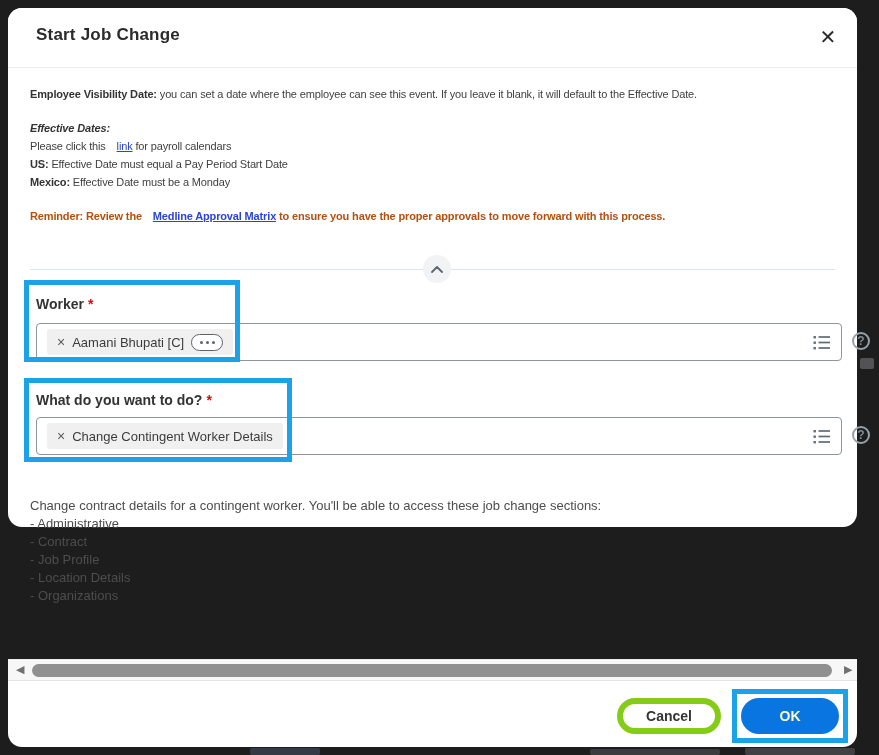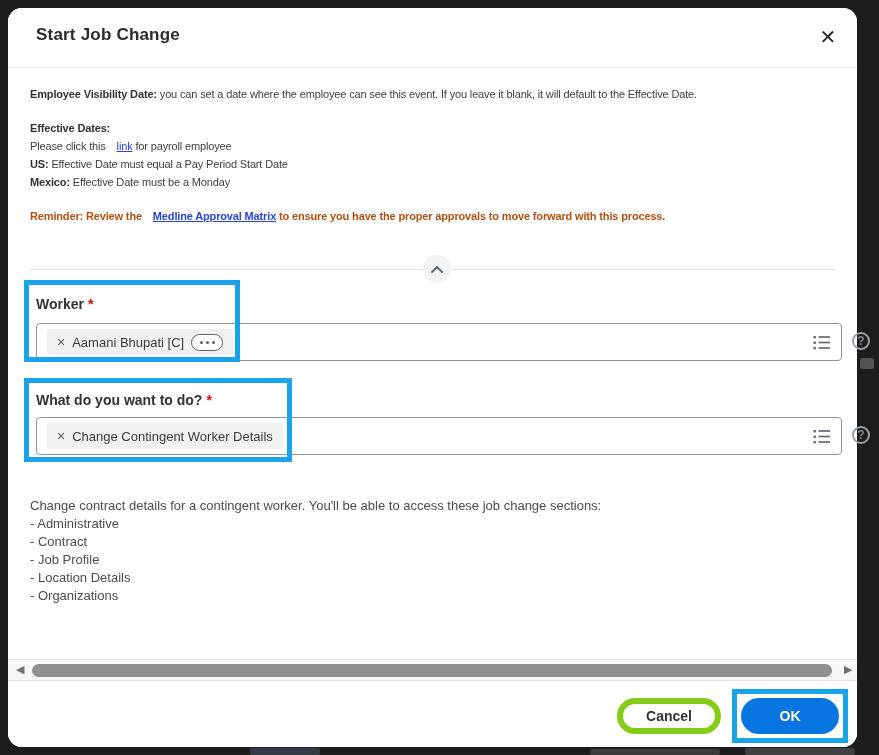--- a/index.html
+++ b/index.html
@@ -3,21 +3,21 @@
 <meta charset="utf-8">
 <style>
   * { margin:0; padding:0; box-sizing:border-box; }
   html,body { width:879px; height:755px; overflow:hidden; }
   body { background:#1d1d1d; font-family:"Liberation Sans", sans-serif; position:relative; }
 
   
   .bg-shape { position:absolute; border-radius:2px; }
 
   .modal {
-    position:absolute; left:8px; top:8px; width:849px; height:739px;
+    position:absolute; left:8px; top:8px; width:849px; height:519px;
     background:#ffffff; border-radius:14px;padding-left:33px;
   }
 
   
   .modal-header { position:absolute; left:0; top:0; width:100%; height:60px;
     border-bottom:1px solid #ececec; border-radius:14px 14px 0 0; background:#fff; }
   .modal-title { position:absolute; left:28px; top:17px; font-size:17px; font-weight:bold; color:#2b2b2b; letter-spacing:.2px; }
   .close-btn { position:absolute; right:14px; top:14px; width:30px; height:30px; border:none; background:transparent;
     font-size:20px; color:#2a2a2a; cursor:pointer; line-height:30px; text-align:center; font-family:"Liberation Sans",sans-serif; }
 
@@ -80,23 +80,23 @@
 
   <div class="modal-header">
     <div class="modal-title">Start Job Change</div>
     <button class="close-btn">✕</button>
   </div>
 
   <div class="txt" style="top:80px;">
     <span class="b">Employee Visibility Date:</span><span> you can set a date where the employee can see this event. If you leave it blank, it will default to the Effective Date.</span>
   </div>
 
-  <div class="txt b" style="top:114px;">Effective Dates:</div>
+  <div class="txt b" style="top:114px;font-style:italic;">Effective Dates:</div>
   <div class="txt" style="top:132px;">
-    <span>Please click this </span><a class="lnk">link</a><span> for payroll employee</span>
+    <span>Please click this </span><a class="lnk">link</a><span> for payroll calendars</span>
   </div>
   <div class="txt" style="top:150px;">
     <span class="b">US:</span><span> Effective Date must equal a Pay Period Start Date</span>
   </div>
   <div class="txt" style="top:168px;">
     <span class="b">Mexico:</span><span> Effective Date must be a Monday</span>
   </div>
 
   <div class="txt reminder" style="top:202px;">
     <span>Reminder: Review the </span><a class="lnk">Medline Approval Matrix</a><span> to ensure you have the proper approvals to move forward with this process.</span>

